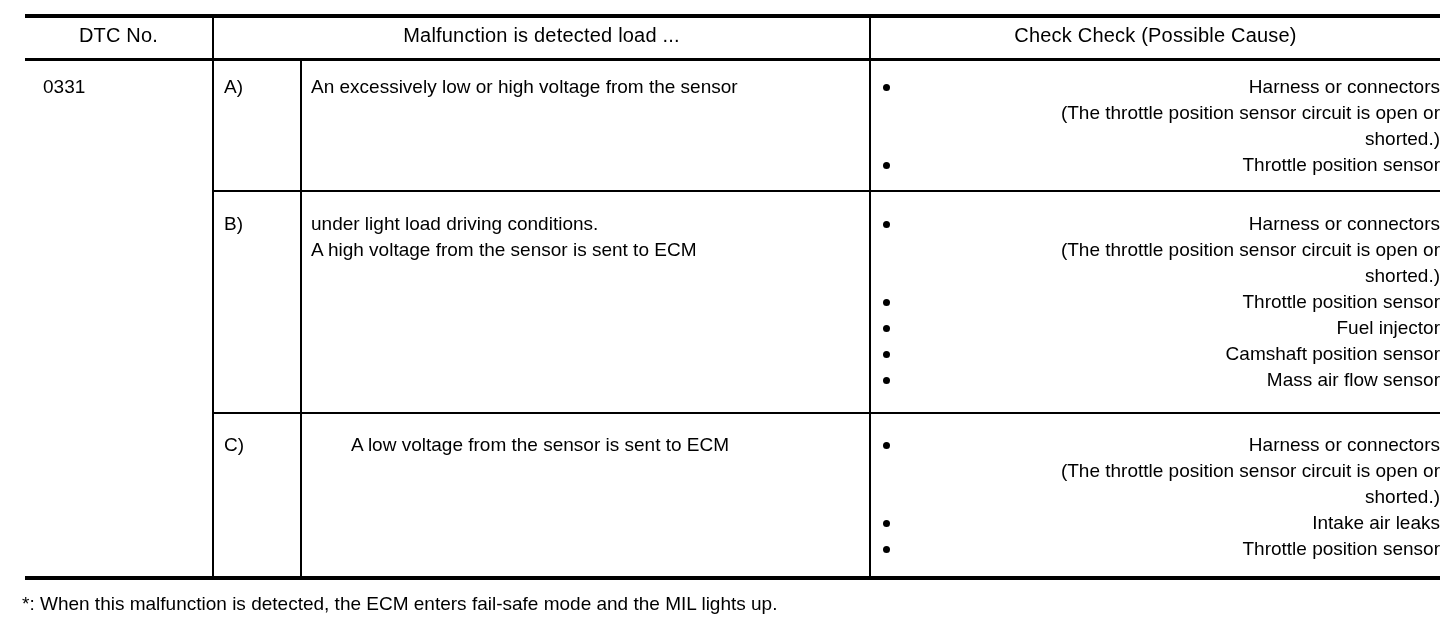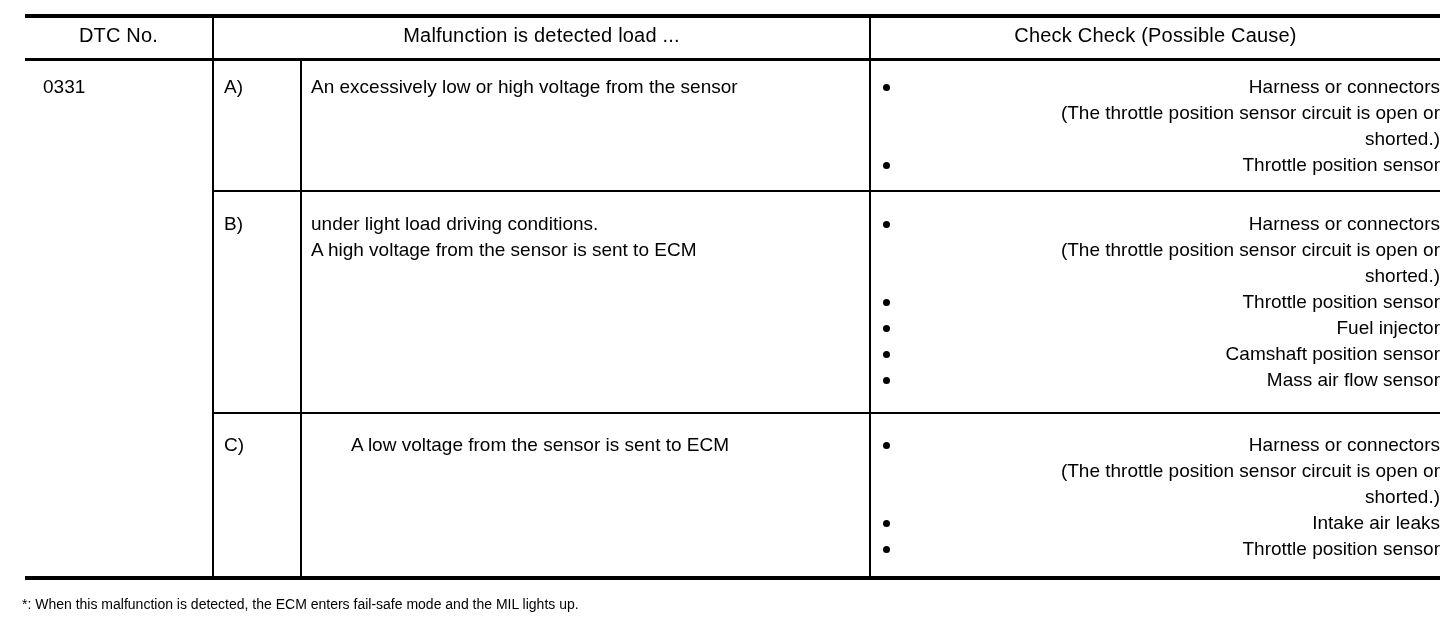--- a/index.html
+++ b/index.html
@@ -138,21 +138,21 @@
   .check-item .txt { white-space: nowrap; display: block; }
   .check-item .sub {
     white-space: nowrap;
     display: block;
   }
 
   .footnote {
     position: absolute;
     left: 14px;
     top: 592px;
-    font-size: 14px;
+    font-size: 19px;
     line-height: 24px;
     white-space: nowrap;
   }
 </style>
 </head>
 <body>
 
 <div class="page">
 
   <div class="rule-top"></div>

